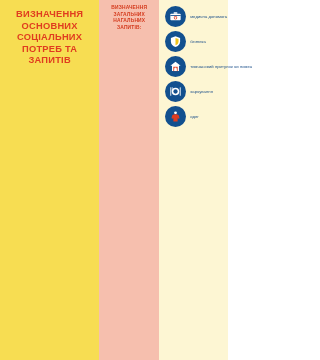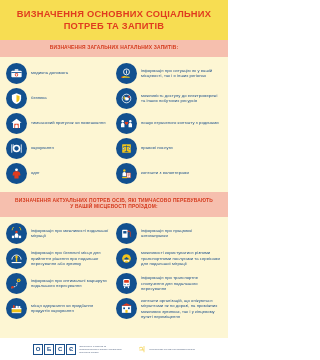--- a/index.html
+++ b/index.html
@@ -12,21 +12,21 @@
     height: 360px;
     font-family: "Liberation Sans", "DejaVu Sans", sans-serif;
     overflow: hidden;
     position: relative;
   }
   .poster {
     width: 228px;
     height: 360px;
     background: #fdf6d3;
     display: flex;
-    flex-direction: column;
+    flex-direction: row;
     position: relative;
   }
 
   
   .title-bar {
     background: #f7dd52;
     padding: 9px 16px 8px 16px;
     text-align: center;
   }
   .title-text {

